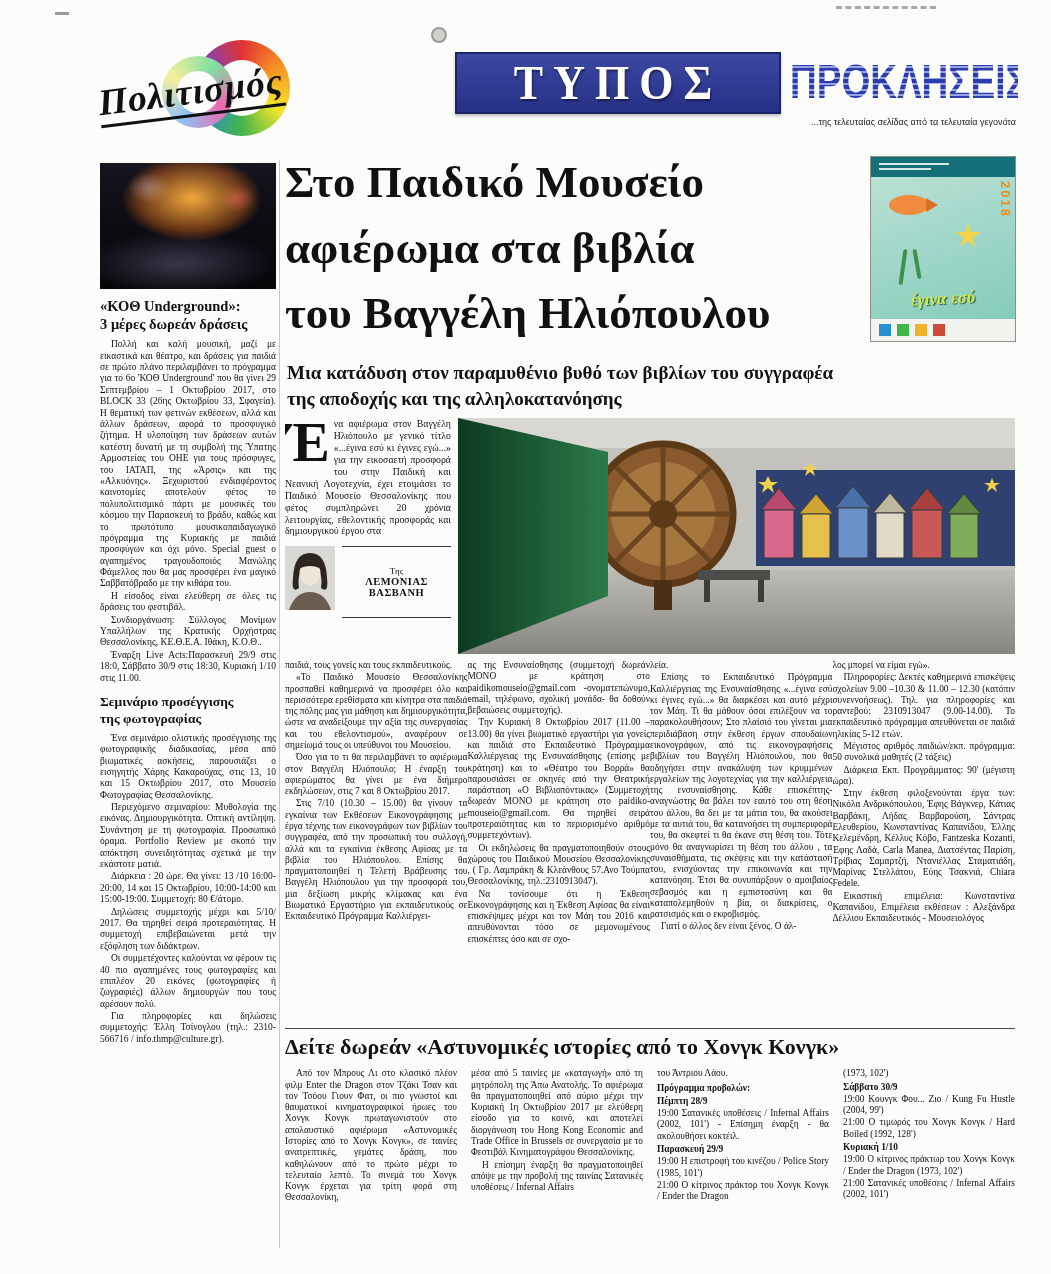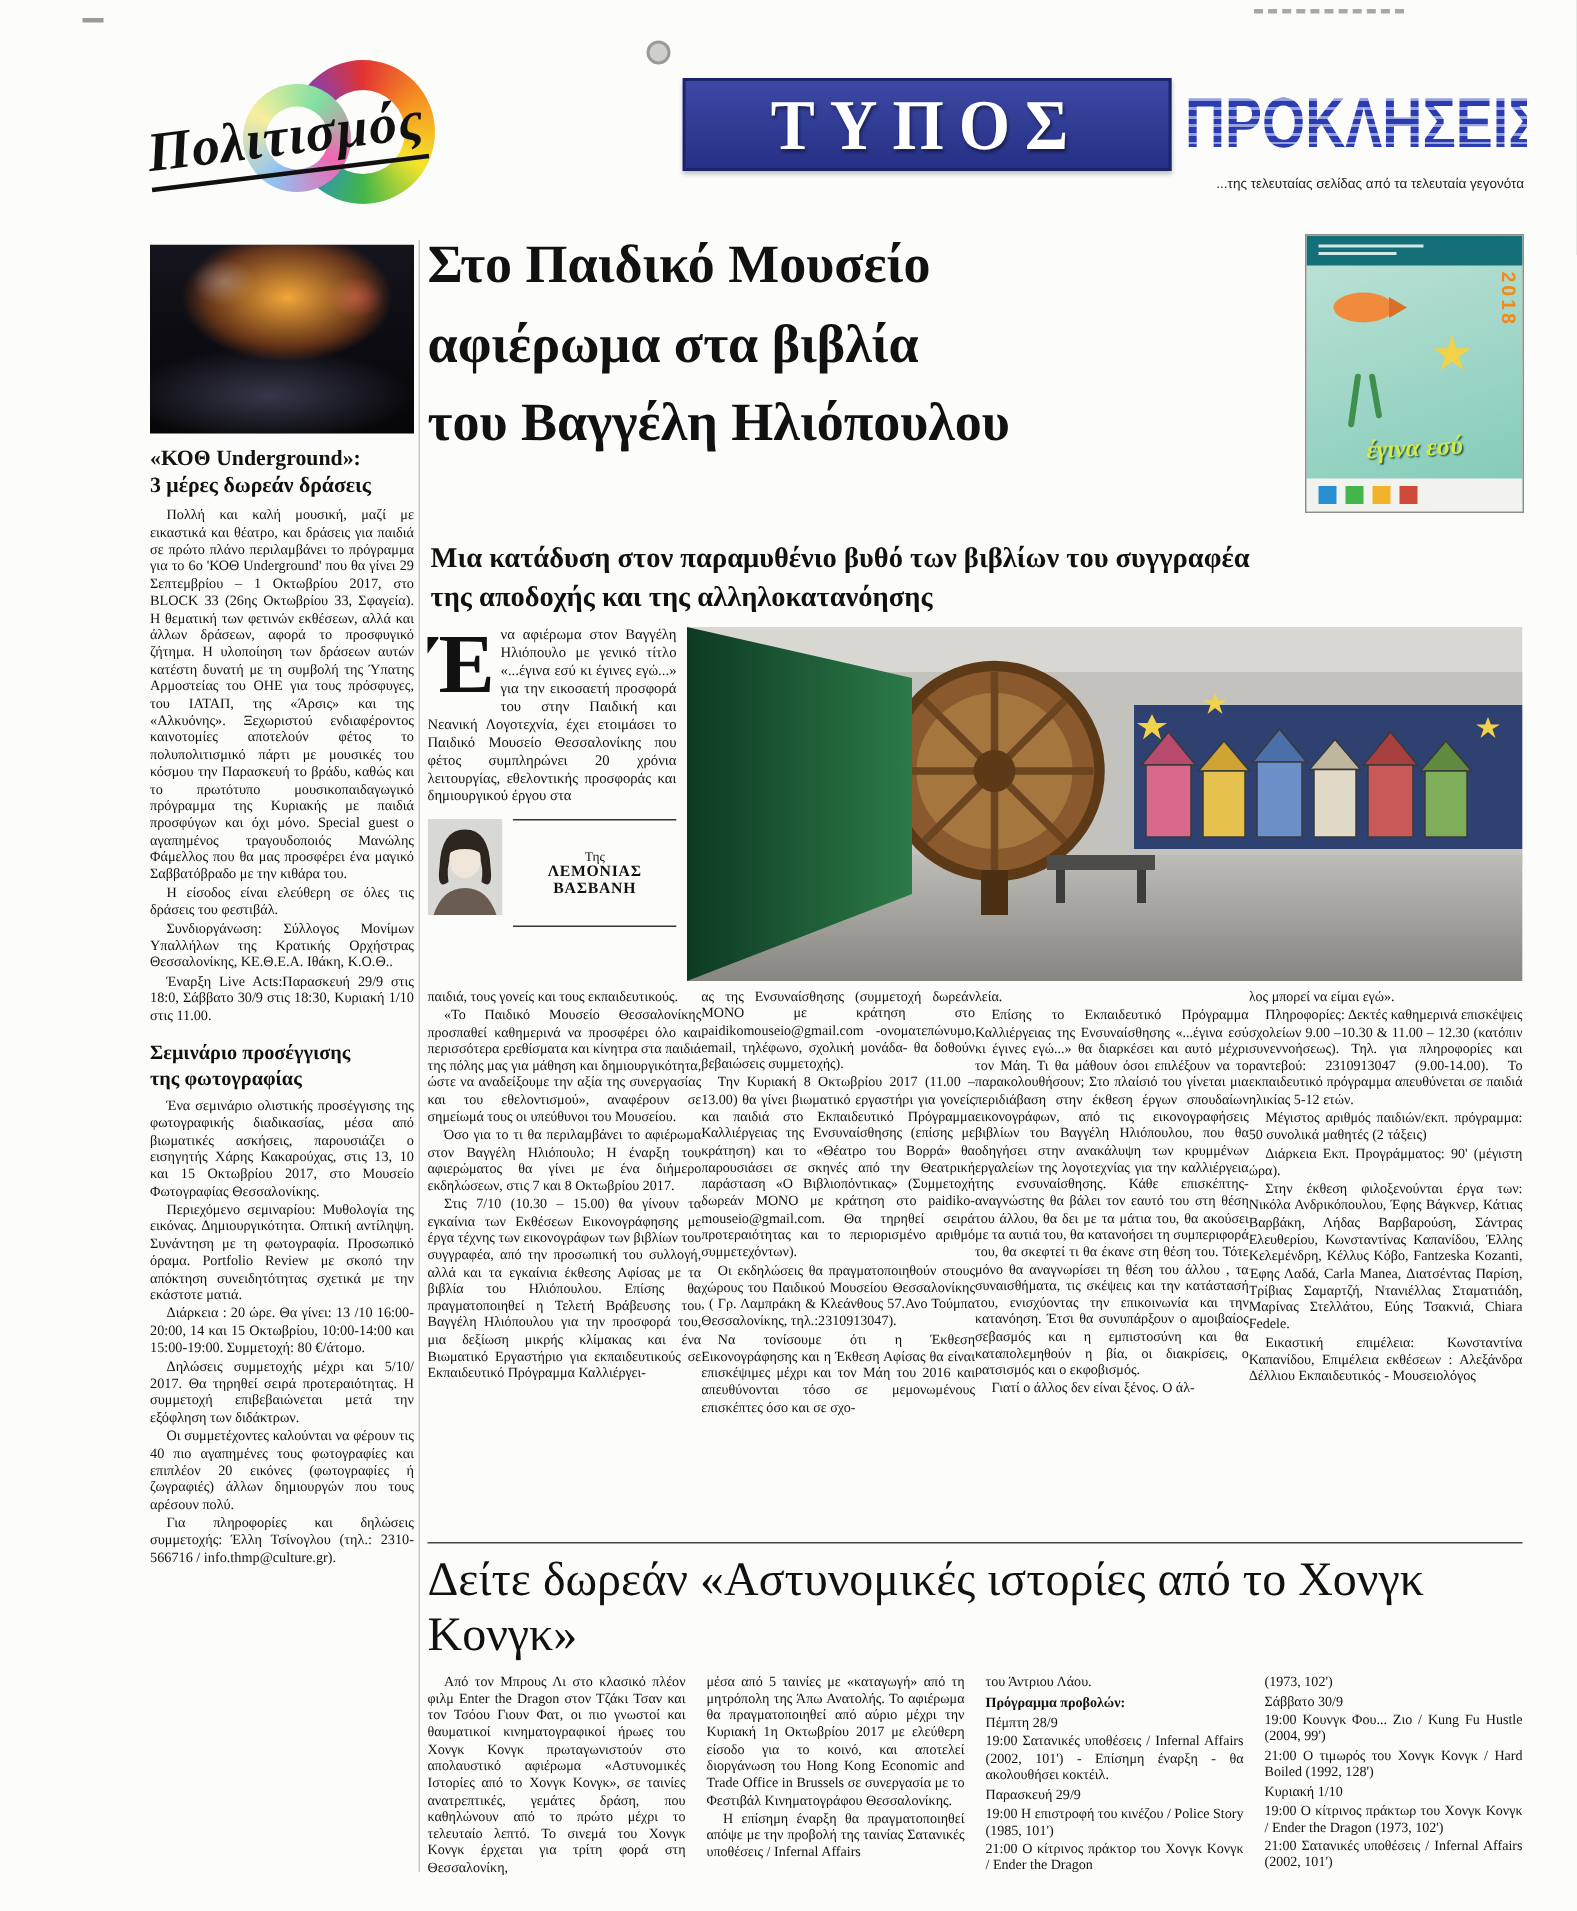--- a/index.html
+++ b/index.html
@@ -46,21 +46,21 @@
       radial-gradient(90px 55px at 52% 28%, rgba(255,175,60,.95), rgba(255,120,30,.35) 60%, transparent 78%),
       radial-gradient(30px 22px at 28% 20%, rgba(130,185,255,.5), transparent 70%),
       radial-gradient(26px 20px at 78% 28%, rgba(255,95,145,.45), transparent 70%),
       radial-gradient(120px 40px at 45% 80%, rgba(70,70,95,.75), transparent 80%),
       linear-gradient(180deg,#16141c 0%,#0c0b11 55%,#060608 100%);}
   .lc-title{margin:8px 0 6px;font-size:14.5px;font-weight:bold;line-height:1.25;}
   .lc-subtitle{margin:10px 0 5px;font-size:13.5px;font-weight:bold;line-height:1.25;}
   .lc-body p{margin:0 0 1px;font-size:9.5px;line-height:1.2;text-align:justify;text-indent:11px;}
 
   
-  .headline{position:absolute;left:285px;top:150px;width:600px;margin:0;font-size:36px;font-weight:bold;line-height:1.46;}
+  .headline{position:absolute;left:285px;top:150px;width:600px;margin:0;font-size:45px;font-weight:bold;line-height:1.46;}
   .headline span{display:block;}
   .poster{position:absolute;left:870px;top:156px;width:146px;height:186px;border:1px solid #8f8f8a;
         box-sizing:border-box;background:linear-gradient(160deg,#bfe3d8,#7fc9b6);overflow:hidden;}
   .poster-top{position:absolute;left:0;top:0;right:0;height:20px;background:#156f78;}
   .poster-top i{position:absolute;top:6px;left:8px;width:70px;height:2px;background:#cfe9e6;}
   .poster-top i + i{top:11px;width:52px;}
   .poster-year{position:absolute;right:2px;top:24px;writing-mode:vertical-rl;font-weight:bold;font-size:13px;
         color:#f08a1d;letter-spacing:2px;font-family:"Liberation Sans",sans-serif;}
   .poster-fish{position:absolute;left:18px;top:38px;width:40px;height:20px;background:#f08a3c;border-radius:50%;}
   .poster-fish::after{content:"";position:absolute;right:-9px;top:3px;border-left:12px solid #d9702a;
@@ -94,26 +94,26 @@
 
   
   .cols{position:absolute;left:285px;top:660px;width:730px;height:364px;display:grid;
         grid-template-columns:repeat(4,1fr);overflow:hidden;}
   .col{overflow:hidden;}
   .col p{margin:0 0 1px;font-size:9.4px;line-height:1.2;text-align:justify;text-indent:11px;}
   .col p.ni{text-indent:0;}
 
   
   .bottom{position:absolute;left:285px;top:1028px;width:730px;border-top:1px solid #444;padding-top:5px;}
-  .bottom-headline{margin:0;font-size:32px;font-weight:normal;line-height:1.15;}
+  .bottom-headline{margin:0;font-size:22px;font-weight:bold;line-height:1.15;}
   .bcols{margin-top:9px;display:grid;grid-template-columns:repeat(4,1fr);gap:14px;height:198px;overflow:hidden;}
   .bcols p{margin:0 0 1px;font-size:9.4px;line-height:1.2;text-align:justify;text-indent:11px;}
   .bcols p.ni{text-indent:0;}
   .prog-label{font-weight:bold;text-indent:0 !important;margin-top:3px !important;}
-  .prog-day{font-weight:normal;text-indent:0 !important;margin-top:2px !important;}
+  .prog-day{font-weight:bold;text-indent:0 !important;margin-top:2px !important;}
 </style>
 </head>
 <body>
 
 <div class="page">
 
   <div class="dash1"></div>
   <div class="dash2"></div>
   <div class="staple-dot"></div>
 

